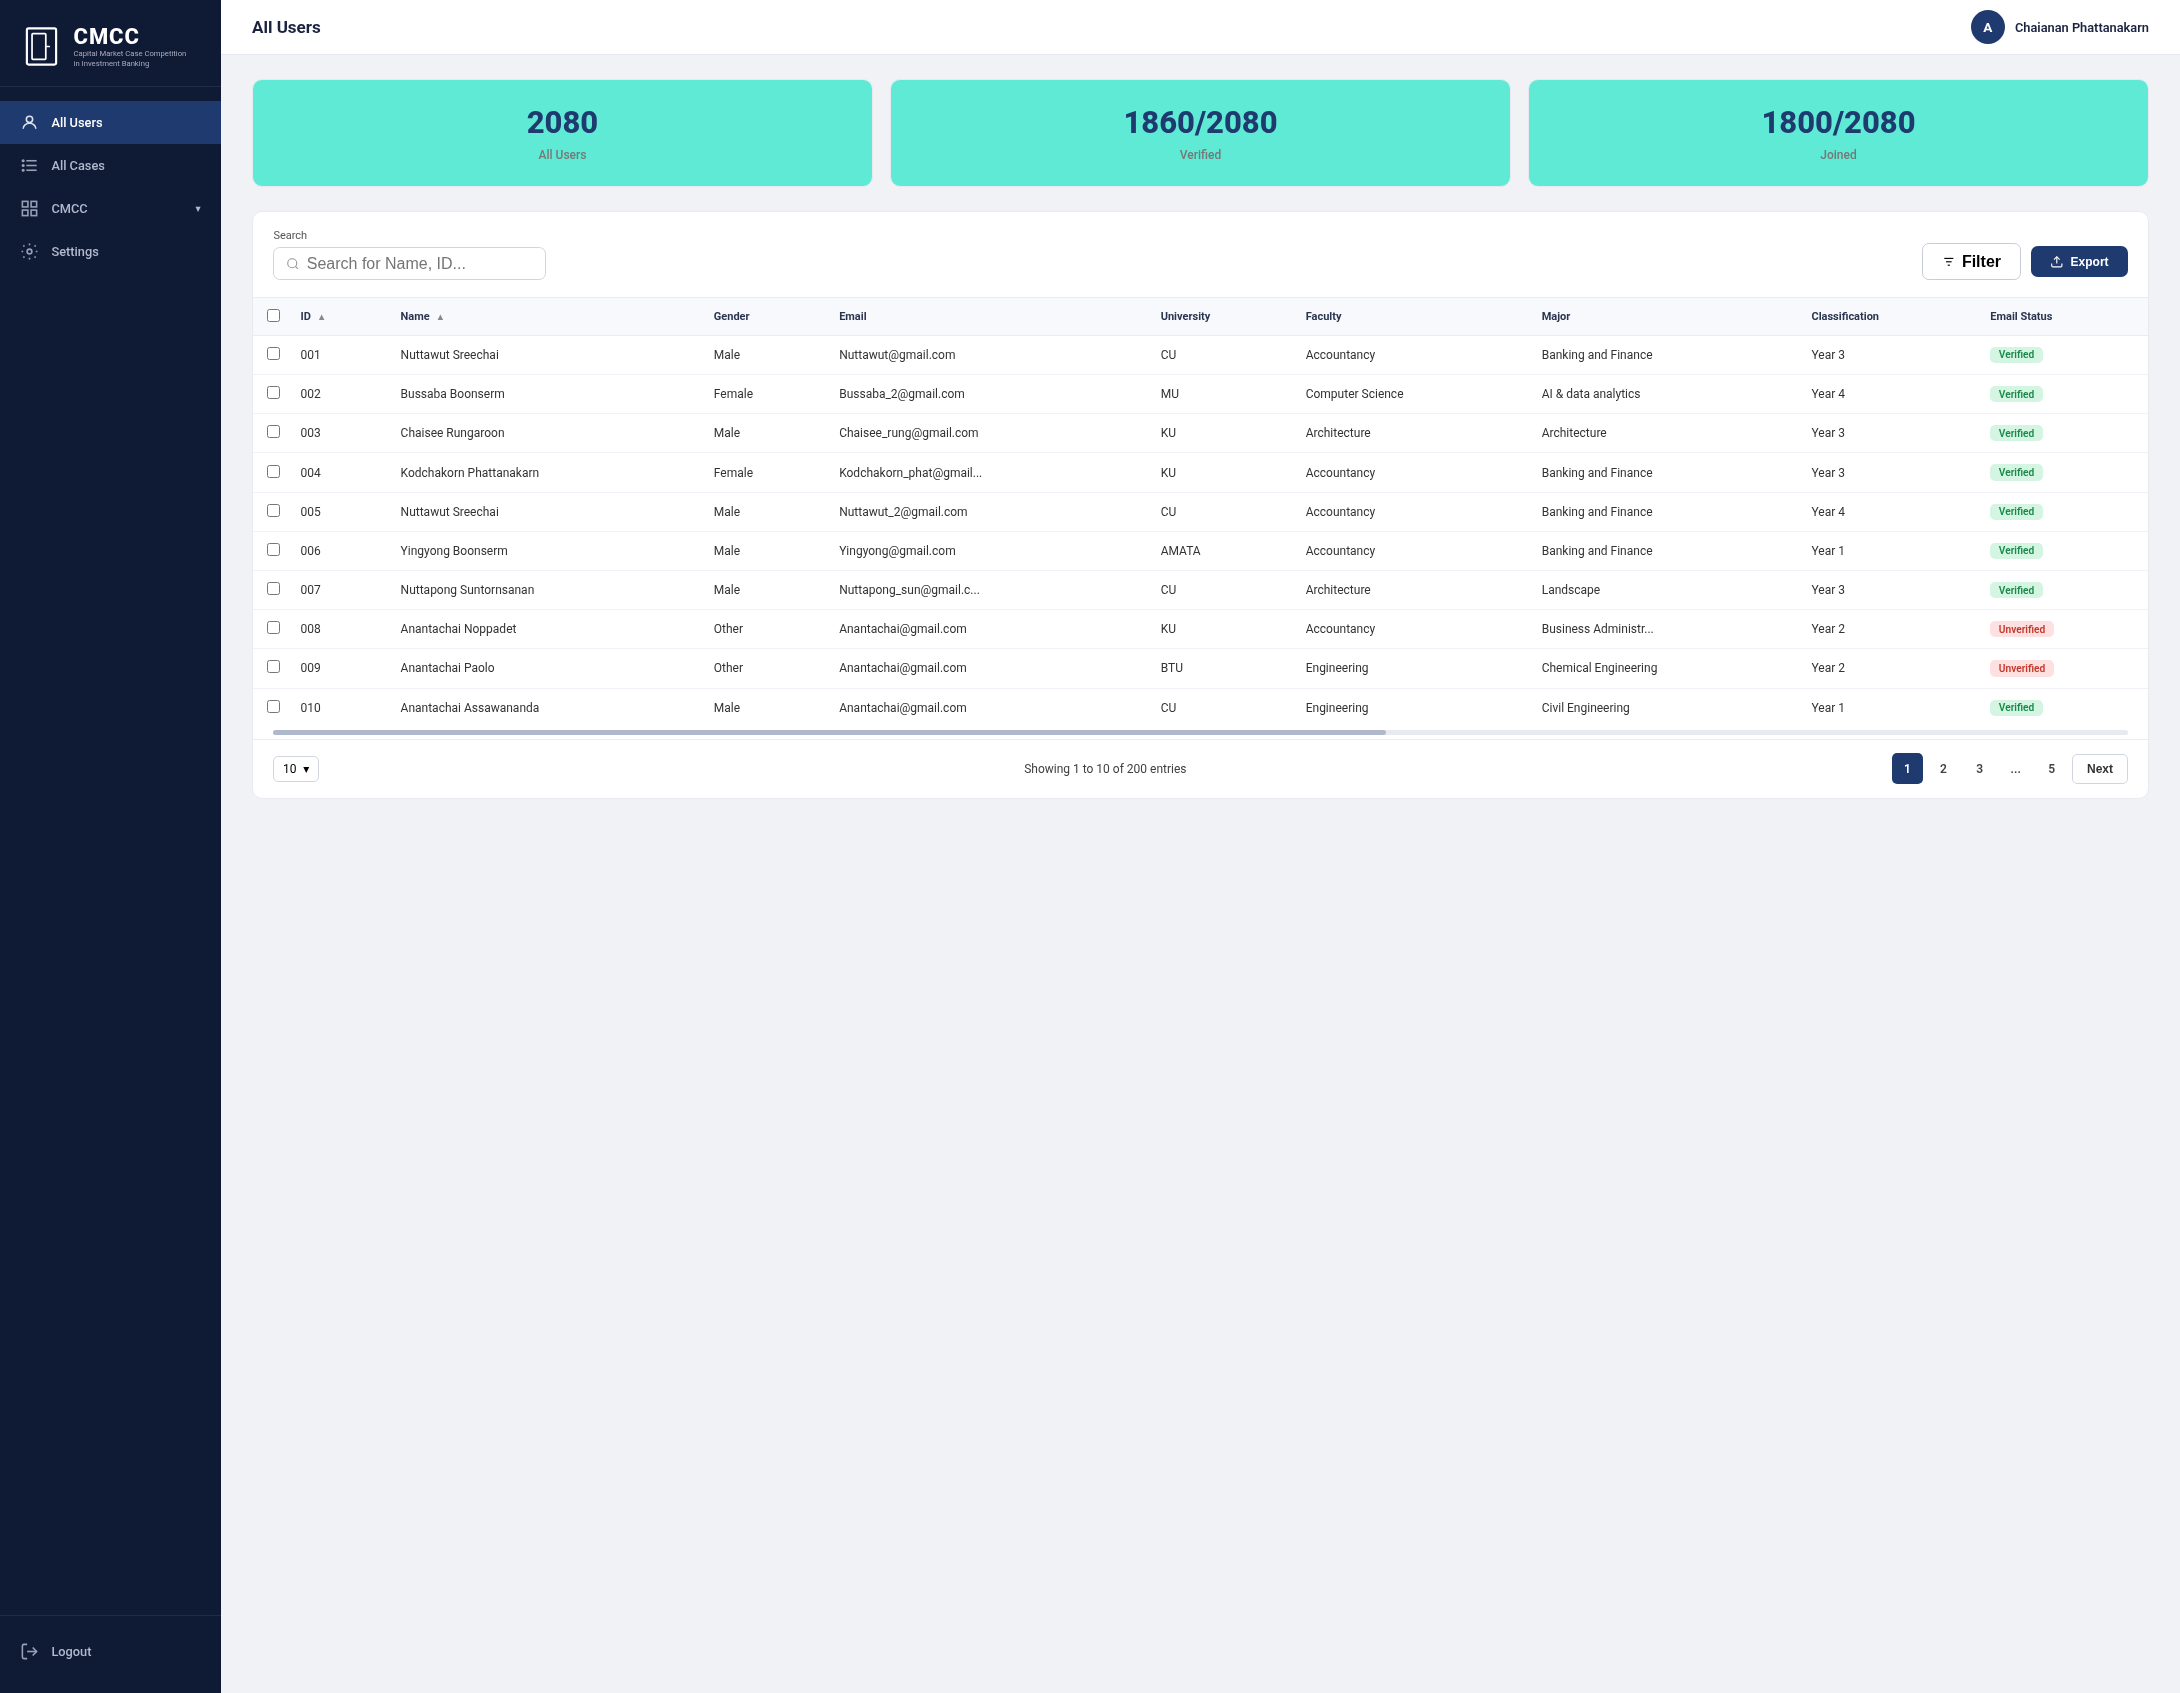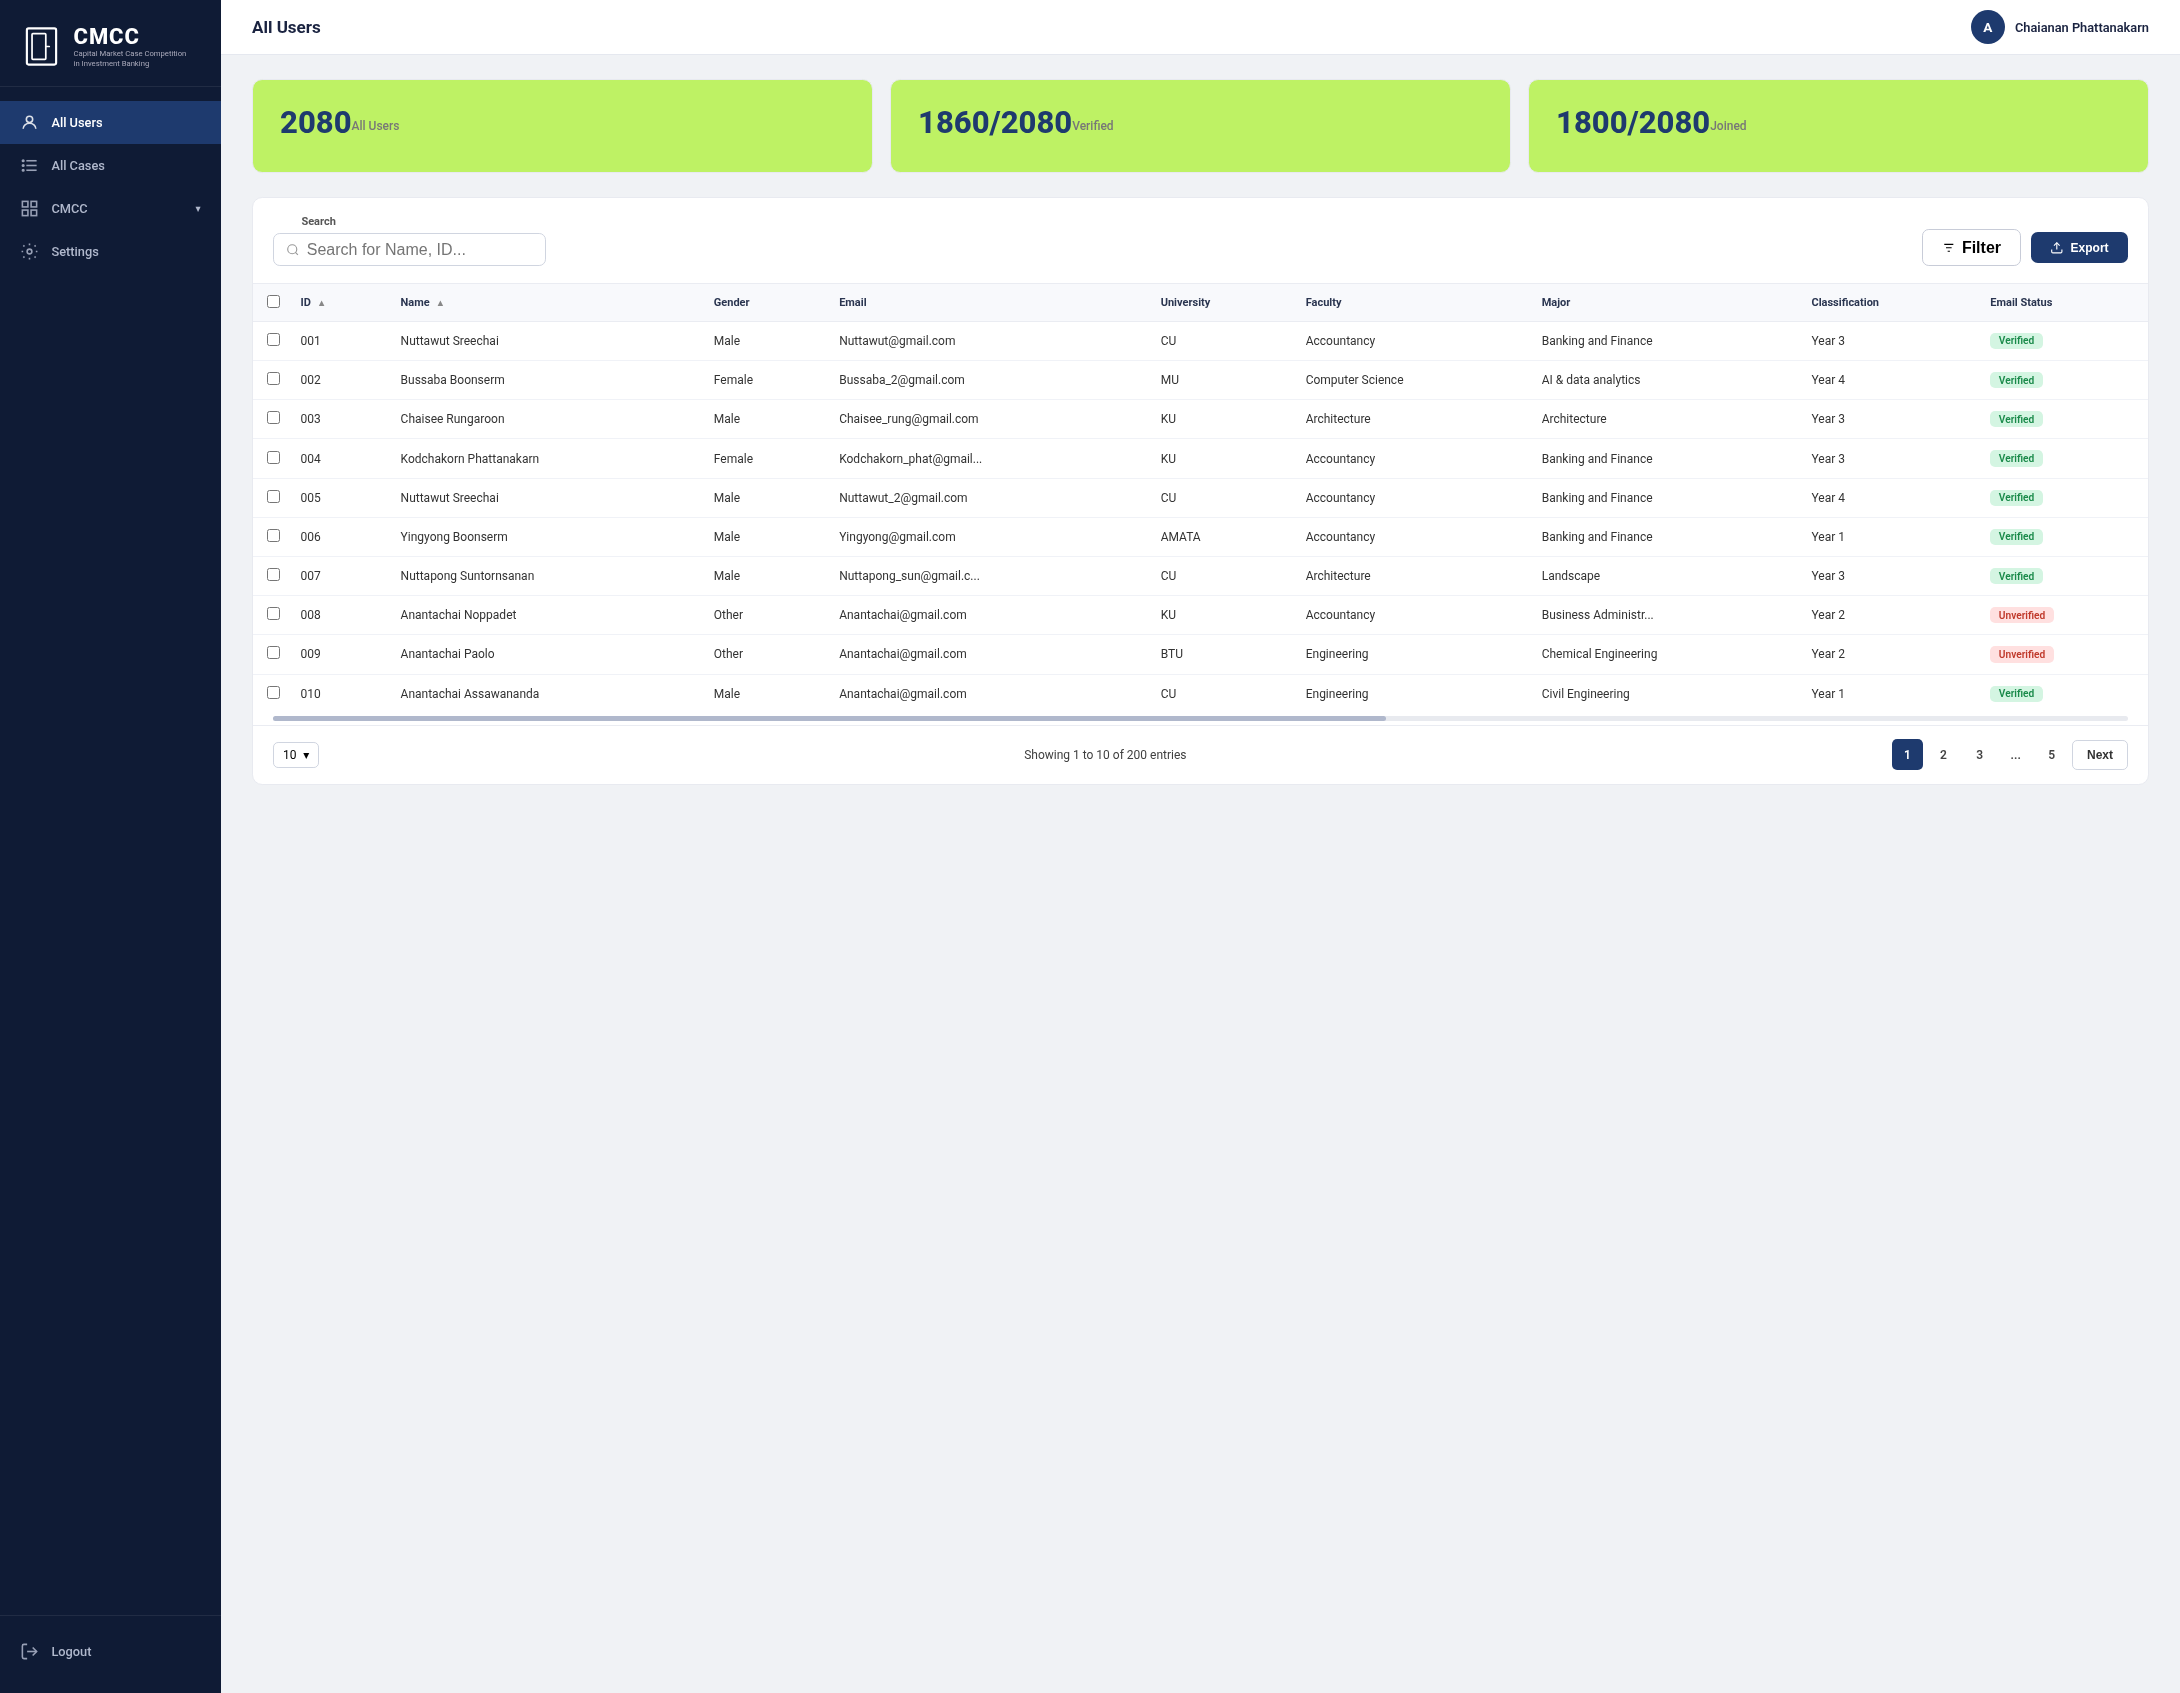--- a/index.html
+++ b/index.html
@@ -73,25 +73,25 @@
     }
     .user-name { font-size: 12.8px; font-weight: 600; color: #1a2340; }
 
     
     .content { flex: 1; overflow-y: auto; padding: 24px 31px; }
 
     
     .stats-row { display: flex; gap: 17px; margin-bottom: 24px; }
     .stat-card {
       flex: 1;
-      background: #bef264;
+      background: #5eead4;
       border-radius: 10.2px;
       padding: 24px 27px;
       display: flex;
-      flex-direction: row;
+      flex-direction: column;
       align-items: center;
       border: 0.9px solid #e8eaf0;
     }
     .stat-value { font-size: 31px; font-weight: 800; color: #1e3a6e; margin-bottom: 6.8px; }
     .stat-label { font-size: 12px; color: #777; font-weight: 500; }
 
     
     .table-section {
       background: #fff;
       border-radius: 10.2px;
@@ -101,21 +101,21 @@
 
     
     .table-toolbar {
       padding: 17px 20.4px;
       display: flex;
       align-items: flex-end;
       justify-content: space-between;
       gap: 13.6px;
     }
     .search-group { display: flex; flex-direction: column; gap: 5.1px; }
-    .search-label { font-size: 11px; color: #555; font-weight: 700; margin-left: 28px; }
+    .search-label { font-size: 11px; color: #555; font-weight: 400; }
     .search-input-wrap {
       display: flex; align-items: center;
       border: 0.9px solid #d0d5e0;
       border-radius: 6.8px;
       padding: 6.8px 12px;
       gap: 6.8px;
       width: 273px;
       background: #fff;
     }
     .search-input-wrap input {

